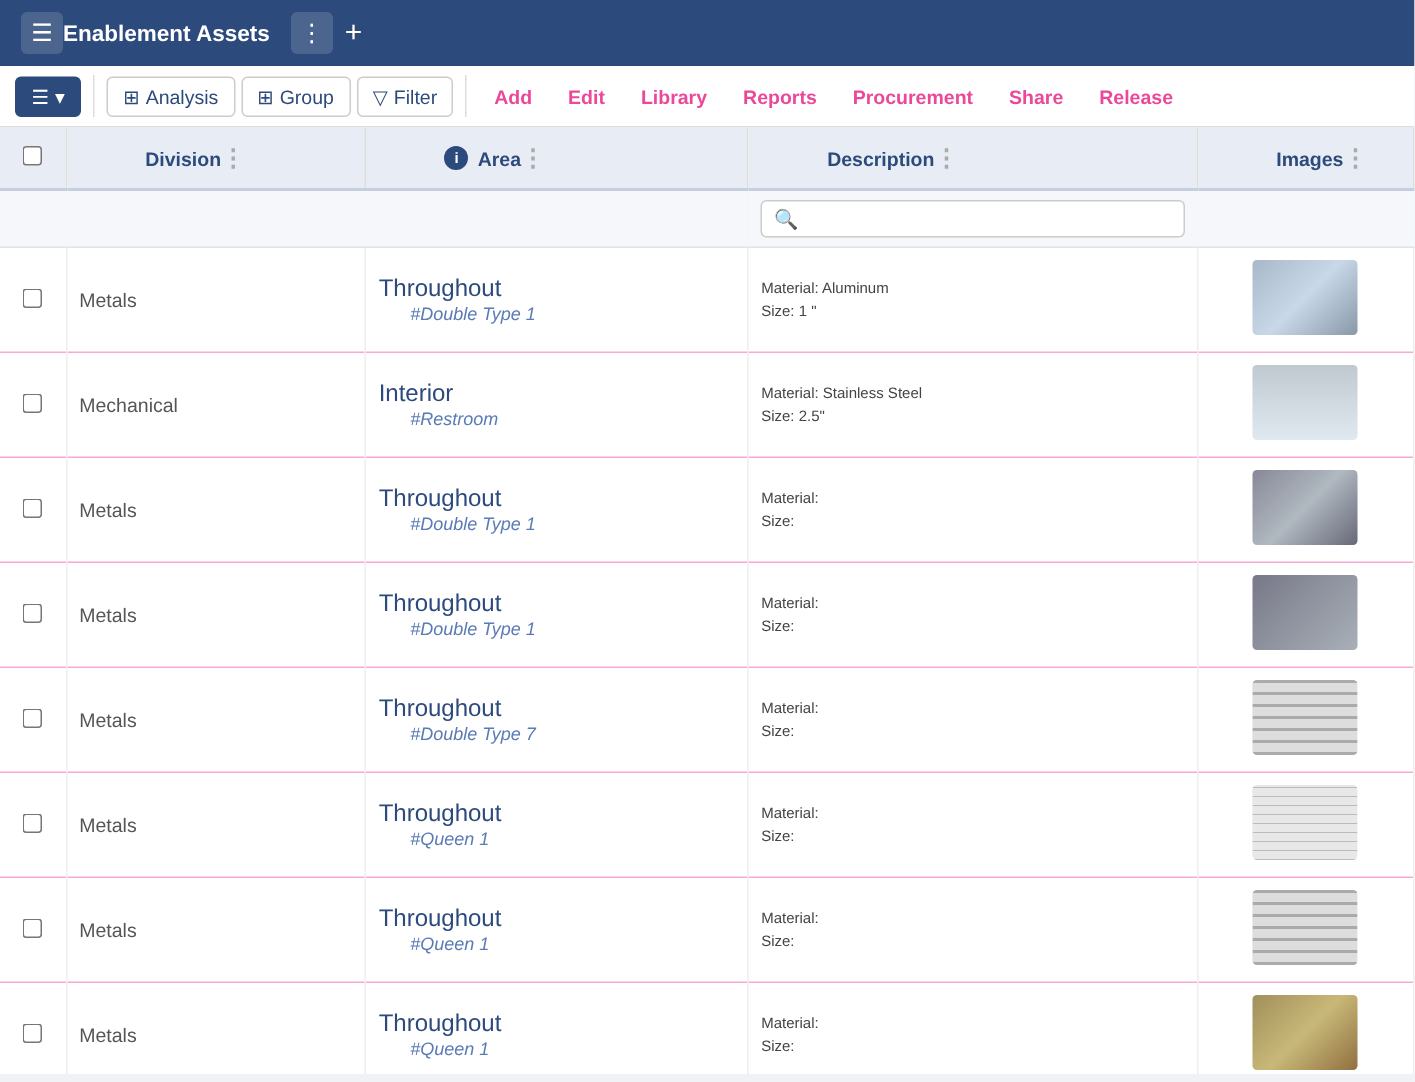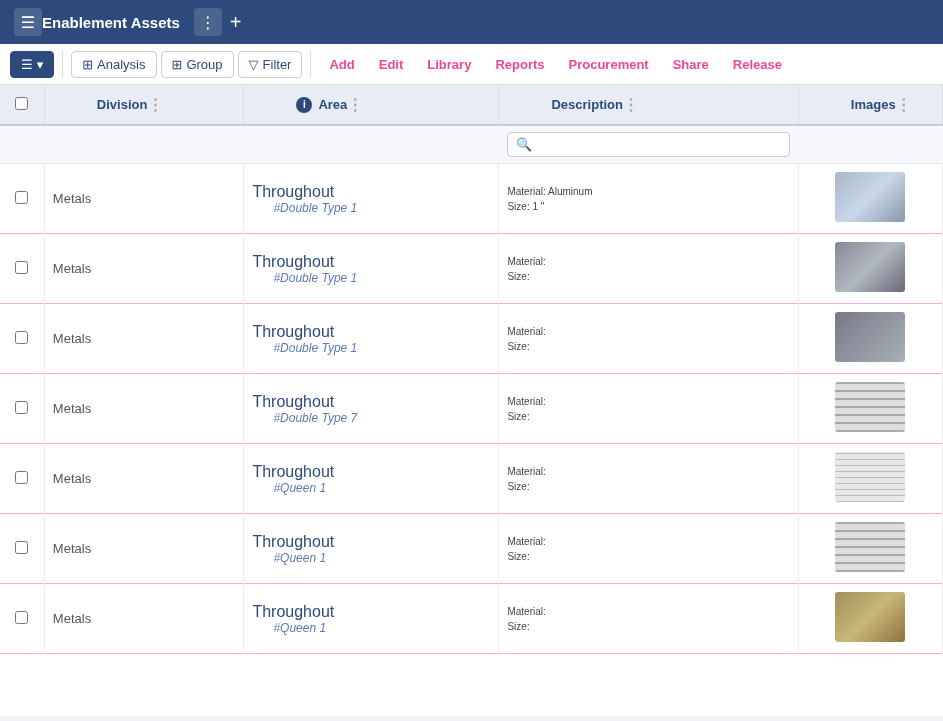--- a/index.html
+++ b/index.html
@@ -299,20 +299,33 @@
                   <div class="area-tag">#Double Type 1</div>
           </td>
           <td>
             <div class="desc-text">Material: Aluminum</div>
                       <div class="desc-text">Size: 1 "</div>
           </td>
           <td class="img-cell"><div class="img-placeholder img-pipe"></div></td>
         </tr>
         <tr>
           <td><input type="checkbox" style=""></td>
+          <td><span class="division-text">Mechanical</span></td>
+          <td>
+            <div class="area-primary">Interior</div>
+                  <div class="area-tag">#Restroom</div>
+          </td>
+          <td>
+            <div class="desc-text">Material: Stainless Steel</div>
+                      <div class="desc-text">Size: 2.5"</div>
+          </td>
+          <td class="img-cell"><div class="img-placeholder img-sheet"></div></td>
+        </tr>
+        <tr>
+          <td><input type="checkbox" style=""></td>
           <td><span class="division-text">Metals</span></td>
           <td>
             <div class="area-primary">Throughout</div>
                   <div class="area-tag">#Double Type 1</div>
           </td>
           <td>
             <div class="desc-text">Material:</div>
                       <div class="desc-text">Size:</div>
           </td>
           <td class="img-cell"><div class="img-placeholder img-tube"></div></td>

